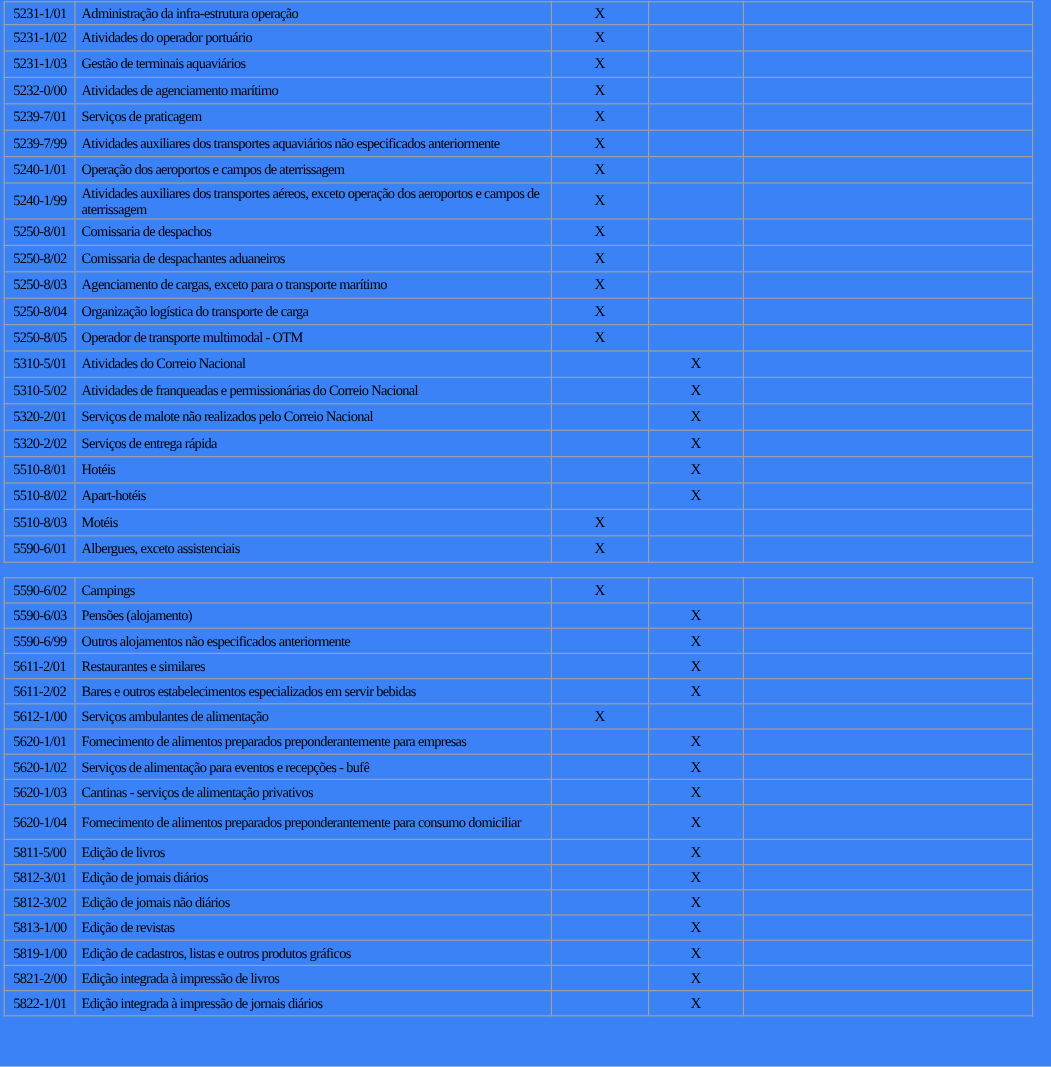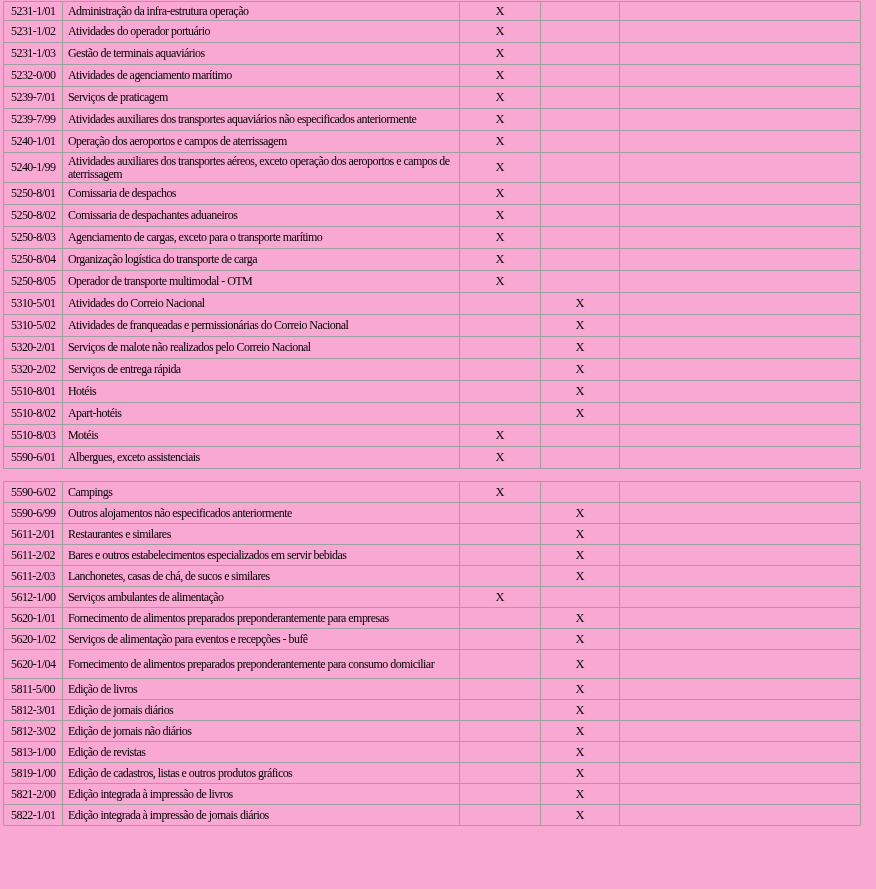--- a/index.html
+++ b/index.html
@@ -4,21 +4,21 @@
 <style>
   html, body {
     margin: 0;
     padding: 0;
     background: #ffffff;
   }
   .page {
     position: relative;
     width: 876px;
     height: 889px;
-    background: #f9a8d4;
+    background: #3b82f6;
     overflow: hidden;
     font-family: "Liberation Serif", serif;
     color: #000000;
   }
   table.cnae {
     position: absolute;
     left: 3px;
     border-collapse: collapse;
     table-layout: fixed;
     width: 857px;
@@ -223,20 +223,27 @@
     </colgroup>
     <tbody>
         <tr>
           <td class="code">5590-6/02</td>
           <td class="desc">Campings</td>
           <td class="mark">X</td>
           <td class="mark"></td>
           <td class="empty"></td>
         </tr>
         <tr>
+          <td class="code">5590-6/03</td>
+          <td class="desc">Pensões (alojamento)</td>
+          <td class="mark"></td>
+          <td class="mark">X</td>
+          <td class="empty"></td>
+        </tr>
+        <tr>
           <td class="code">5590-6/99</td>
           <td class="desc">Outros alojamentos não especificados anteriormente</td>
           <td class="mark"></td>
           <td class="mark">X</td>
           <td class="empty"></td>
         </tr>
         <tr>
           <td class="code">5611-2/01</td>
           <td class="desc">Restaurantes e similares</td>
           <td class="mark"></td>
@@ -244,43 +251,43 @@
           <td class="empty"></td>
         </tr>
         <tr>
           <td class="code">5611-2/02</td>
           <td class="desc">Bares e outros estabelecimentos especializados em servir bebidas</td>
           <td class="mark"></td>
           <td class="mark">X</td>
           <td class="empty"></td>
         </tr>
         <tr>
-          <td class="code">5611-2/03</td>
-          <td class="desc">Lanchonetes, casas de chá, de sucos e similares</td>
-          <td class="mark"></td>
-          <td class="mark">X</td>
-          <td class="empty"></td>
-        </tr>
-        <tr>
           <td class="code">5612-1/00</td>
           <td class="desc">Serviços ambulantes de alimentação</td>
           <td class="mark">X</td>
           <td class="mark"></td>
           <td class="empty"></td>
         </tr>
         <tr>
           <td class="code">5620-1/01</td>
           <td class="desc">Fornecimento de alimentos preparados preponderantemente para empresas</td>
           <td class="mark"></td>
           <td class="mark">X</td>
           <td class="empty"></td>
         </tr>
         <tr>
           <td class="code">5620-1/02</td>
           <td class="desc">Serviços de alimentação para eventos e recepções - bufê</td>
+          <td class="mark"></td>
+          <td class="mark">X</td>
+          <td class="empty"></td>
+        </tr>
+        <tr>
+          <td class="code">5620-1/03</td>
+          <td class="desc">Cantinas - serviços de alimentação privativos</td>
           <td class="mark"></td>
           <td class="mark">X</td>
           <td class="empty"></td>
         </tr>
         <tr class="tall">
           <td class="code">5620-1/04</td>
           <td class="desc">Fornecimento de alimentos preparados preponderantemente para consumo domiciliar</td>
           <td class="mark"></td>
           <td class="mark">X</td>
           <td class="empty"></td>

